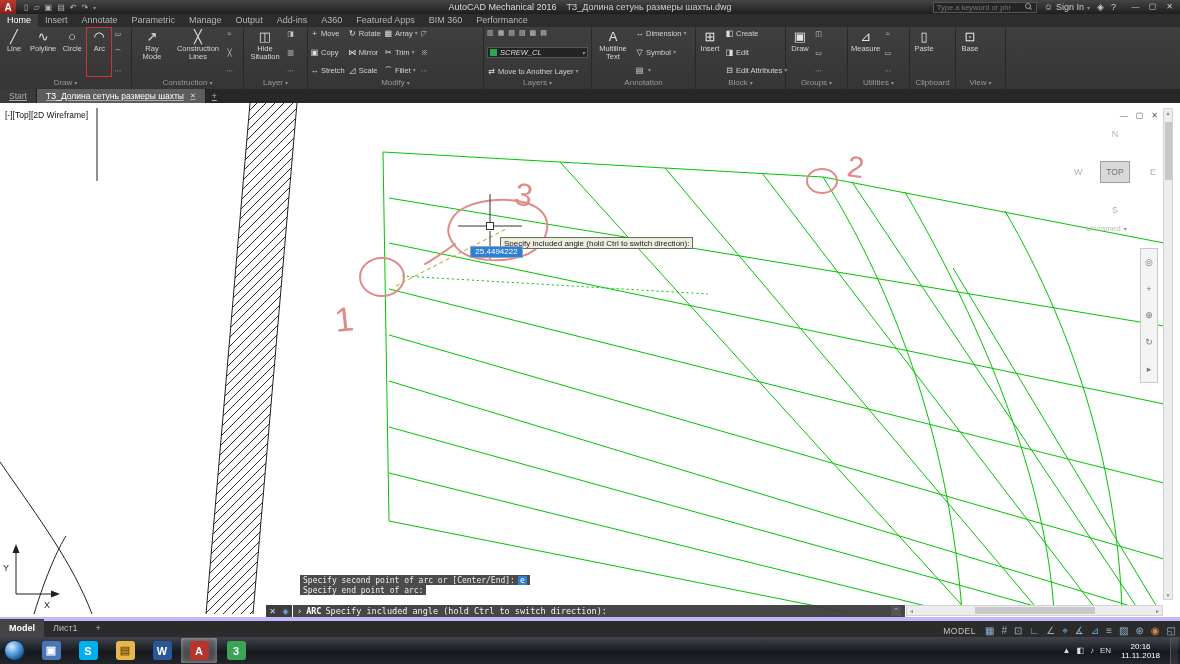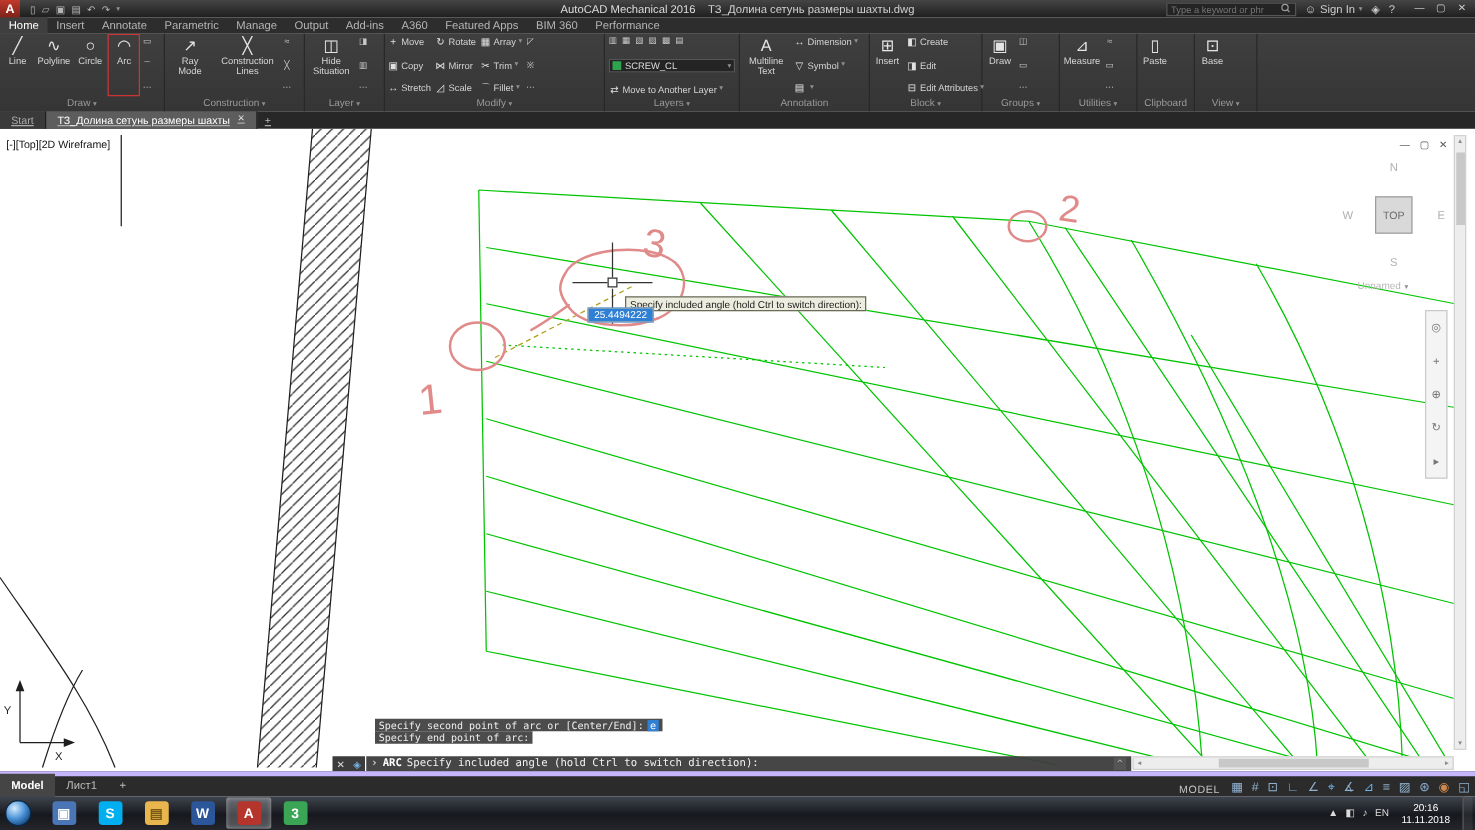--- a/index.html
+++ b/index.html
@@ -39,21 +39,21 @@
   .bicon{font-size:13px;line-height:15px;height:15px;color:#e4e4e4;}
   .blabel{margin-top:1px;}
   .arc-sel{outline:1px solid #cf3434;}
   .minicol{display:flex;flex-direction:column;justify-content:space-between;padding:1px 0;}
   .mini{font-size:7px;color:#c9c9c9;line-height:9px;text-align:center;}
   .rowcol{display:flex;flex-direction:column;justify-content:space-between;padding:1px 0;}
   .rowbtn{display:flex;align-items:center;gap:2px;color:#d2d2d2;font-size:7.5px;line-height:9px;white-space:nowrap;}
   .ricon{font-size:8px;width:9px;text-align:center;color:#e0e0e0;}
   .lcol{flex:1;display:flex;flex-direction:column;justify-content:space-between;padding:1px 3px;}
   .minis{display:flex;gap:4px;justify-content:flex-start;}
-  .combo{display:flex;align-items:center;background:#242424;border:1px solid #555;height:11px;padding:0 2px;gap:3px;color:#ddd;font-size:7.5px;}
+  .combo{display:flex;align-items:center;background:#242424;border:1px solid #555;height:11px;padding:0 2px;gap:3px;color:#ddd;font-size:7.5px;font-style:italic;}
   .lsq{width:7px;height:7px;background:#2ea44f;flex:0 0 auto;}
   .lname{flex:1;}
   .filler{flex:1;}
 
   
   .filetabs{position:absolute;top:89px;left:0;width:100%;height:14px;background:#272727;display:flex;font-size:8.5px;color:#aaa;z-index:37;text-decoration:underline;}
   .ftab{padding:0 9px;line-height:14px;background:#3a3a3a;border-right:1px solid #1e1e1e;white-space:nowrap;}
   .ftab.active{background:#5d5d5d;color:#fff;display:flex;gap:6px;align-items:center;}
   .ftab .x{font-size:7px;color:#ddd;}
   .plus{padding:0 6px;line-height:14px;color:#bbb;}
@@ -61,21 +61,21 @@
   
   .canvas{position:absolute;top:103px;left:0;width:1180px;height:514px;background:#fff;}
   svg.draw{position:absolute;left:0;top:0;}
   .vplabel{position:absolute;left:5px;top:7px;font-size:8.5px;color:#111;}
   .canvaswin{position:absolute;right:22px;top:8px;color:#555;font-size:8px;display:flex;gap:8px;}
   .vc{position:absolute;left:1072px;top:26px;width:86px;height:86px;color:#b0b0b0;font-size:9px;}
   .vc .n{position:absolute;left:50%;top:0;transform:translateX(-50%);}
   .vc .s{position:absolute;left:50%;bottom:0;transform:translateX(-50%);}
   .vc .w{position:absolute;left:2px;top:50%;transform:translateY(-50%);}
   .vc .e{position:absolute;right:2px;top:50%;transform:translateY(-50%);}
-  .vc .topface{position:absolute;left:50%;top:50%;transform:translate(-50%,-50%);width:30px;height:30px;background:#d9d9d9;border:1px solid #9e9e9e;color:#6e6e6e;font-size:8.5px;display:flex;align-items:center;justify-content:center;}
+  .vc .topface{position:absolute;left:50%;top:50%;transform:translate(-50%,-50%);width:30px;height:22px;background:#d9d9d9;border:1px solid #9e9e9e;color:#6e6e6e;font-size:8.5px;display:flex;align-items:center;justify-content:center;}
   .viewname{position:absolute;left:1086px;top:121px;font-size:8px;color:#b8b8b8;display:flex;gap:3px;align-items:center;}
   .navbar{position:absolute;left:1140px;top:145px;width:18px;height:135px;background:#f4f4f4;border:1px solid #c9c9c9;display:flex;flex-direction:column;align-items:center;justify-content:space-around;color:#777;font-size:9px;}
   .vscroll{position:absolute;left:1163px;top:5px;width:10px;height:492px;background:#ededed;border:1px solid #d2d2d2;font-size:5px;color:#888;display:flex;flex-direction:column;align-items:center;justify-content:space-between;padding:1px 0;}
   .vthumb{position:absolute;left:1164.5px;top:19px;width:7px;height:58px;background:#c8c8c8;}
   .hscroll{position:absolute;left:906px;top:502px;width:257px;height:11px;background:#ededed;border:1px solid #d2d2d2;display:flex;align-items:center;justify-content:space-between;font-size:5px;color:#888;padding:0 2px;}
   .hthumb{width:120px;height:7px;background:#c8c8c8;}
 
   .tooltip{position:absolute;left:500px;top:134px;background:#ececdf;border:1px solid #6b6b5a;color:#1c1c1c;font-size:8px;height:12px;line-height:11px;padding:0 3px;white-space:nowrap;}
   .anglebox{position:absolute;left:470px;top:143px;width:53px;height:12px;background:#2f7fd4;border:1px solid #90a7bb;color:#fff;font-size:8px;line-height:10px;text-align:center;}
 

